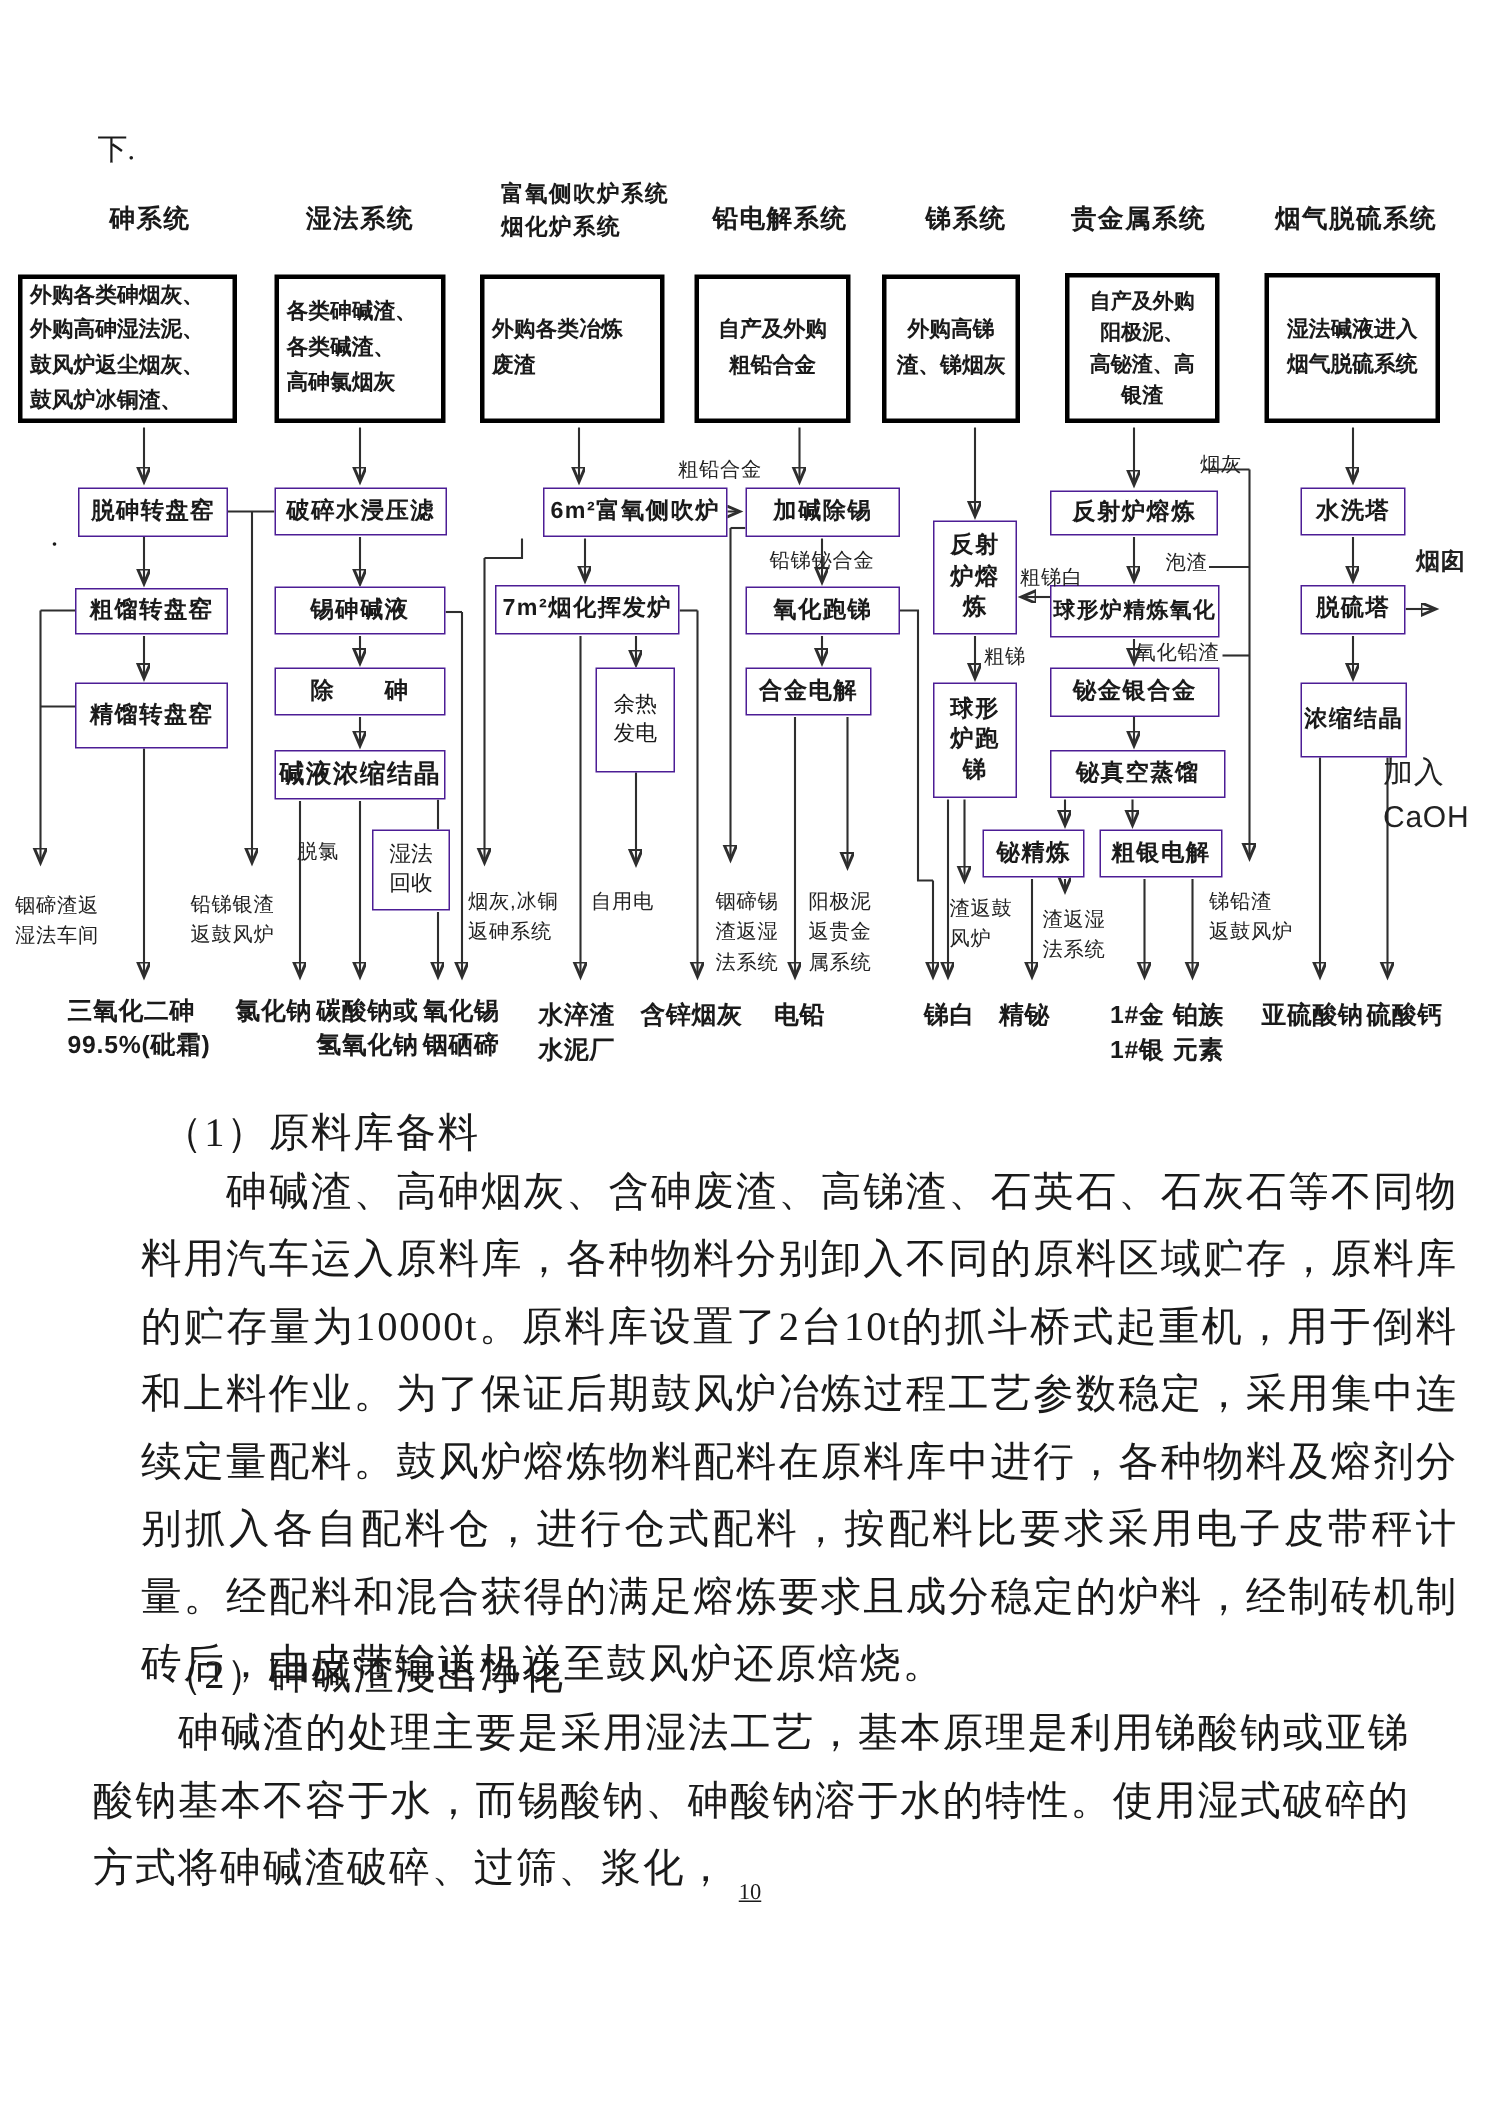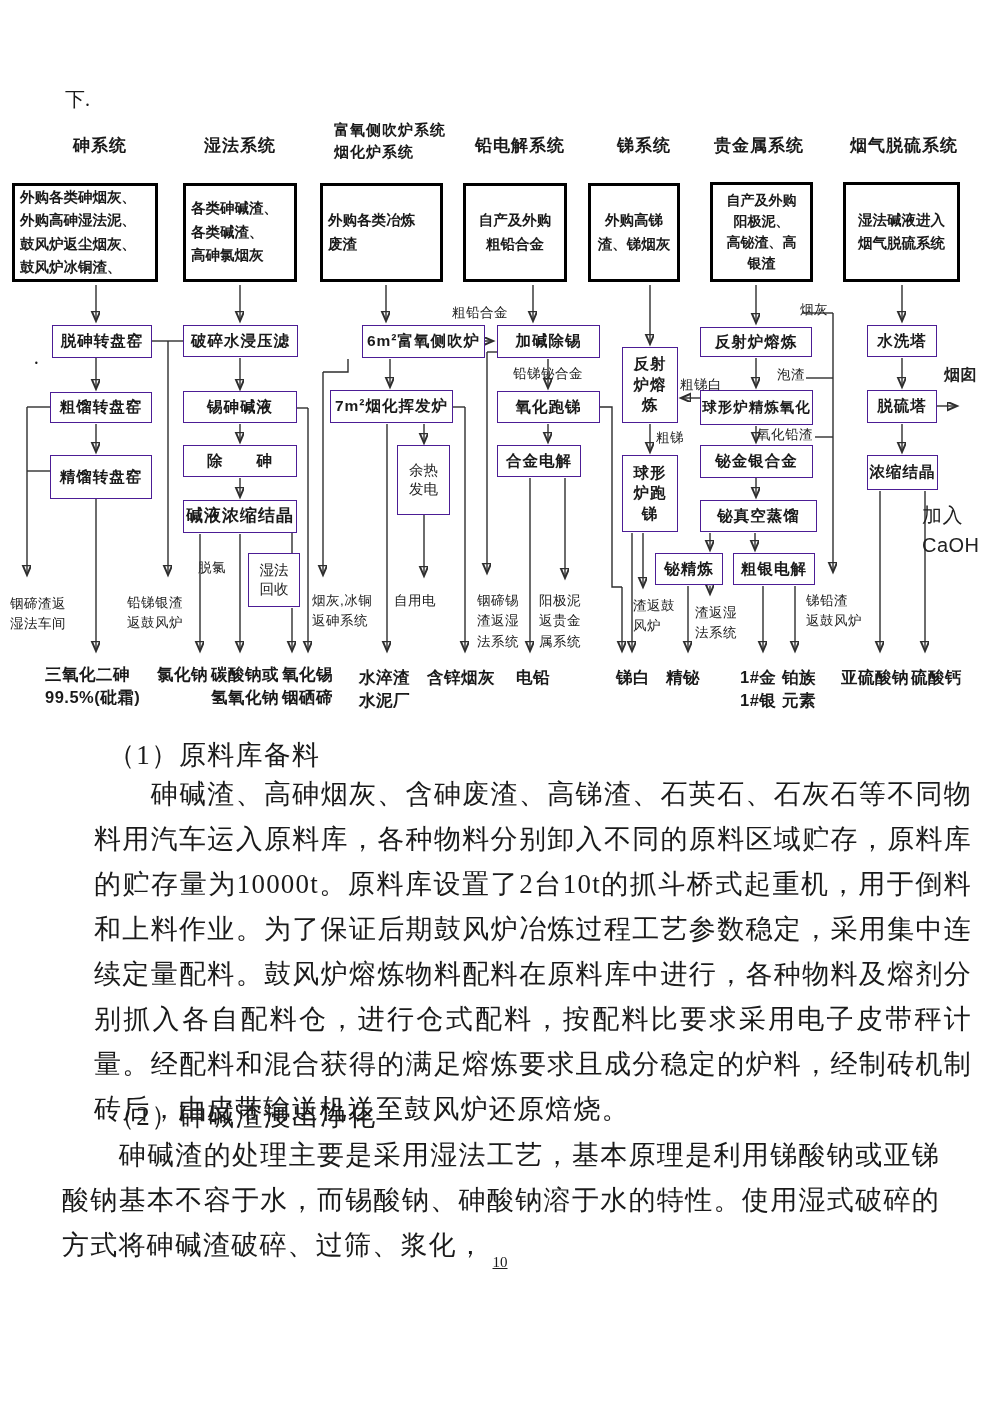--- a/index.html
+++ b/index.html
@@ -172,21 +172,21 @@
 
   <div class="abs box" style="left:700px;top:327px;width:112px;height:30px;">反射炉熔炼</div>
   <div class="abs box" style="left:700px;top:390px;width:113px;height:35px;font-size:14.5px;">球形炉精炼氧化</div>
   <div class="abs box" style="left:700px;top:445px;width:113px;height:33px;">铋金银合金</div>
   <div class="abs box" style="left:700px;top:500px;width:117px;height:32px;">铋真空蒸馏</div>
   <div class="abs box" style="left:655px;top:553px;width:68px;height:32px;">铋精炼</div>
   <div class="abs box" style="left:733px;top:553px;width:82px;height:32px;">粗银电解</div>
 
   <div class="abs box" style="left:867px;top:325px;width:70px;height:32px;">水洗塔</div>
   <div class="abs box" style="left:867px;top:390px;width:70px;height:33px;">脱硫塔</div>
-  <div class="abs box" style="left:867px;top:455px;width:71px;height:35px;">浓缩结晶</div>
+  <div class="abs box" style="left:867px;top:455px;width:71px;height:50px;">浓缩结晶</div>
 
   <div class="abs lbl" style="left:452px;top:303px;">粗铅合金</div>
   <div class="abs lbl" style="left:513px;top:364px;">铅锑铋合金</div>
   <div class="abs lbl" style="left:680px;top:375px;">粗锑白</div>
   <div class="abs lbl" style="left:656px;top:428px;">粗锑</div>
   <div class="abs lbl" style="left:800px;top:300px;">烟灰</div>
   <div class="abs lbl" style="left:777px;top:365px;">泡渣</div>
   <div class="abs lbl" style="left:757px;top:425px;">氧化铅渣</div>
   <div class="abs lbl bold" style="left:944px;top:363px;">烟囱</div>
   <div class="abs lbl" style="left:922px;top:500px;font-size:20px;">加入

